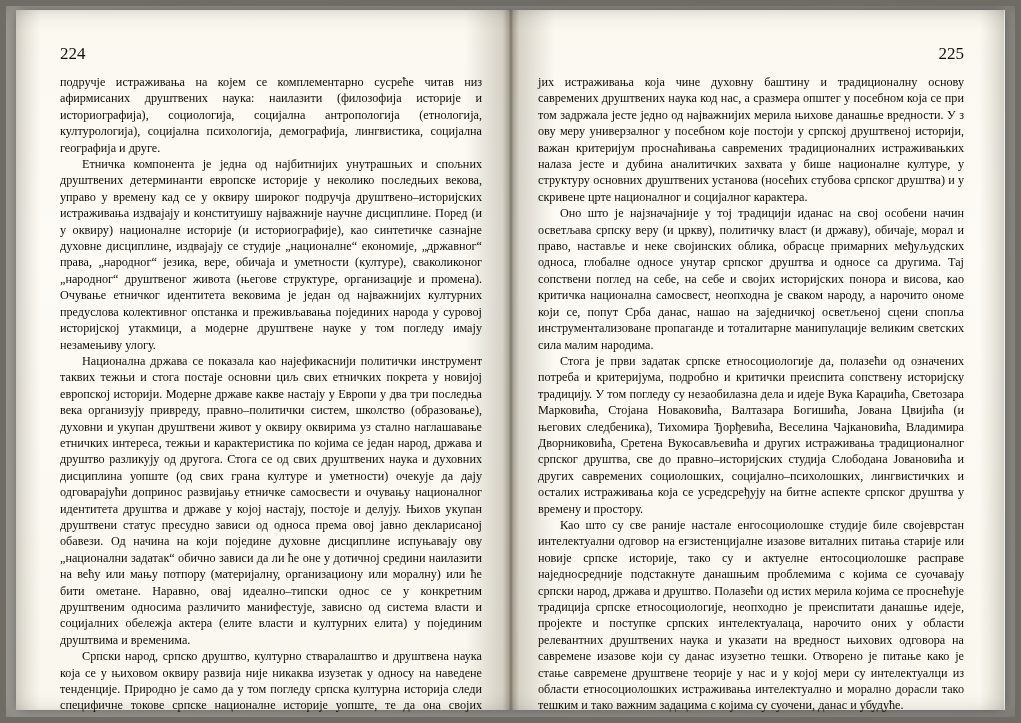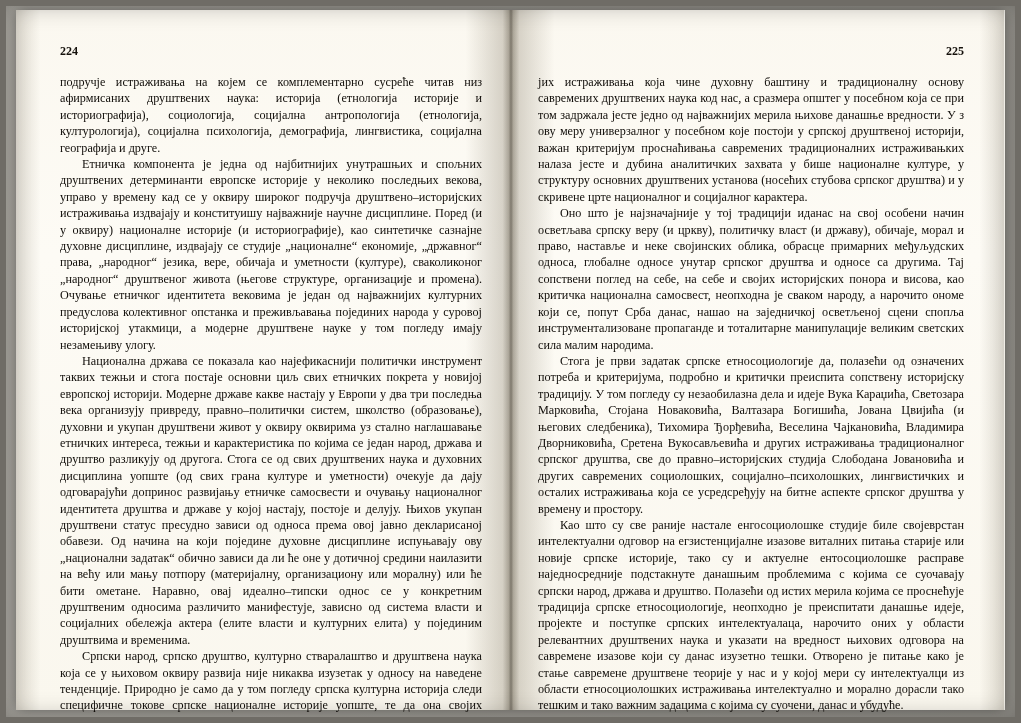--- a/index.html
+++ b/index.html
@@ -75,25 +75,24 @@
       rgba(90,82,66,0.02) 0%,
       rgba(90,82,66,0.30) 35%,
       rgba(60,54,42,0.55) 50%,
       rgba(90,82,66,0.30) 65%,
       rgba(90,82,66,0.02) 100%);
     z-index: 10;
     pointer-events: none;
   }
   .folio {
     font-family: "Liberation Serif", serif;
-    font-size: 12px;
+    font-size: 17px;
     color: #15110c;
     margin-bottom: 16px;
     height: 14px;
-    font-weight: bold;
   }
   .folio.left { text-align: left; }
   .folio.right { text-align: right; }
   .col {
     font-size: 12.2px;
     line-height: 1.345;
     text-align: justify;
     color: #100d09;
     hyphens: none;
   }
@@ -121,21 +120,21 @@
 </style>
 </head>
 <body>
 
 <div class="scan">
   <div class="spread">
 
     <div class="page left">
       <div class="folio left">224</div>
       <div class="col">
-        <p class="cont">подручје истраживања на којем се комплементарно сусреће читав низ афирмисаних друштвених наука: историја (етнологија историје и историографија), социологија, социјална антропологија (етнологија, културологија), социјална психологија, демографија, лингвистика, социјална географија и друге.</p>
+        <p class="cont">подручје истраживања на којем се комплементарно сусреће читав низ афирмисаних друштвених наука: наилазити (филозофија историје и историографија), социологија, социјална антропологија (етнологија, културологија), социјална психологија, демографија, лингвистика, социјална географија и друге.</p>
         <p>Етничка компонента је једна од најбитнијих унутрашњих и спољних друштвених детерминанти европске историје у неколико последњих векова, управо у времену кад се у оквиру широког подручја друштвено–историјских истраживања издвајају и конституишу најважније научне дисциплине. Поред (и у оквиру) националне историје (и историографије), као синтетичке сазнајне духовне дисциплине, издвајају се студије „националне“ економије, „државног“ права, „народног“ језика, вере, обичаја и уметности (културе), сваколиконог „народног“ друштвеног живота (његове структуре, организације и промена). Очување етничког идентитета вековима је један од најважнијих културних предуслова колективног опстанка и преживљавања појединих народа у суровој историјској утакмици, а модерне друштвене науке у том погледу имају незамењиву улогу.</p>
         <p>Национална држава се показала као најефикаснији политички инструмент таквих тежњи и стога постаје основни циљ свих етничких покрета у новијој европској историји. Модерне државе какве настају у Европи у два три последња века организују привреду, правно–политички систем, школство (образовање), духовни и укупан друштвени живот у оквиру оквирима уз стално наглашавање етничких интереса, тежњи и карактеристика по којима се један народ, држава и друштво разликују од другога. Стога се од свих друштвених наука и духовних дисциплина уопште (од свих грана културе и уметности) очекује да дају одговарајући допринос развијању етничке самосвести и очувању националног идентитета друштва и државе у којој настају, постоје и делују. Њихов укупан друштвени статус пресудно зависи од односа према овој јавно декларисаној обавези. Од начина на који поједине духовне дисциплине испуњавају ову „национални задатак“ обично зависи да ли ће оне у дотичној средини наилазити на већу или мању потпору (материјалну, организациону или моралну) или ће бити ометане. Наравно, овај идеално–типски однос се у конкретним друштвеним односима различито манифестује, зависно од система власти и социјалних обележја актера (елите власти и културних елита) у појединим друштвима и временима.</p>
         <p>Српски народ, српско друштво, културно стваралаштво и друштвена наука која се у њиховом оквиру развија није никаква изузетак у односу на наведене тенденције. Природно је само да у том погледу српска културна историја следи специфичне токове српске националне историје уопште, те да она својих специфичности по којима је неким европским (нарочито балканским и словенским) народима веома слична, а од неких других, удаљенијих и већих, знатније се разликује. И заједничке и специфичне црте у начину друштвеног живота српског народа видљиве су из оних највредни-</p>
       </div>
       <div class="speck"></div>
     </div>
 
     <div class="page right">
       <div class="folio right">225</div>
       <div class="col">

